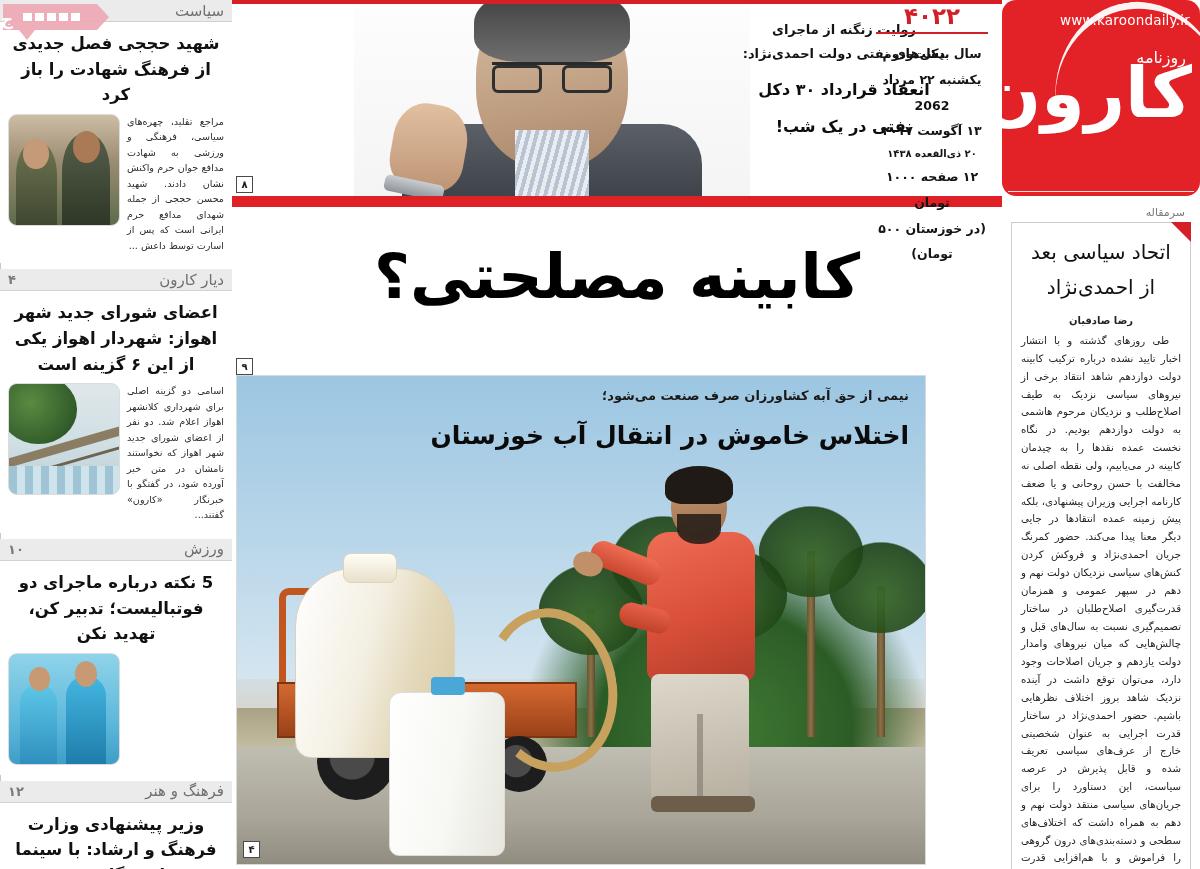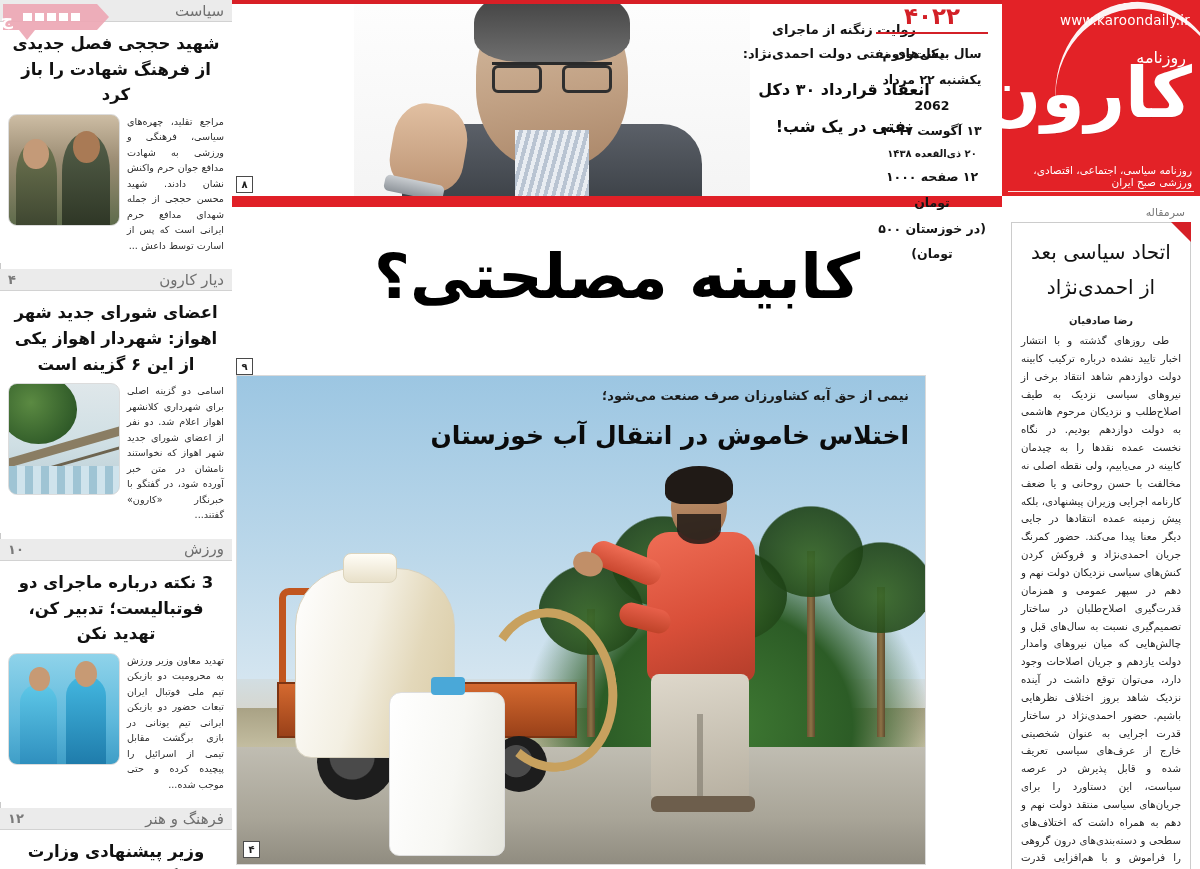--- a/index.html
+++ b/index.html
@@ -375,20 +375,21 @@
   #right-col {
     position: absolute; left: 1002px; top: 0;
     width: 198px; height: 869px;
     background: #fff;
   }
   #masthead {
     position: relative;
     width: 198px; height: 196px;
     background: #e32227;
     overflow: hidden;
+    border-radius: 14px;
   }
   #masthead-url {
     position: absolute; right: 10px; top: 12px;
     color: #ffffff; font-size: 13.5px; letter-spacing: .2px;
     direction: ltr; font-family: "DejaVu Sans", sans-serif;
   }
   #masthead-rooznameh {
     position: absolute; right: 14px; top: 48px;
     color: #ffffff; font-size: 16px; direction: rtl;
     font-family: "DejaVu Sans", sans-serif;
@@ -492,29 +493,28 @@
         <div class="side-text">اسامی دو گزینه اصلی برای شهرداری کلانشهر اهواز اعلام شد. دو نفر از اعضای شورای جدید شهر اهواز که نخواستند نامشان در متن خبر آورده شود، در گفتگو با خبرنگار «کارون» گفتند...</div>
       </div>
     </div>
     <div class="side-divider"></div>
 
     <div class="side-block">
       <div class="side-bar-head">
         <span class="side-sec-name">ورزش</span>
         <span class="side-pagenum">۱۰</span>
       </div>
-      <div class="side-title">3 نکته درباره ماجرای دو فوتبالیست؛ تدبیر کن، تهدید نکن</div>
+      <div class="side-title">5 نکته درباره ماجرای دو فوتبالیست؛ تدبیر کن، تهدید نکن</div>
       <div class="side-body">
         <div class="side-thumb th-runners">
           <span class="r1"></span>
           <span class="r2"></span>
           <span class="h1"></span>
           <span class="h2"></span>
         </div>
-        <div class="side-text">تهدید معاون وزیر ورزش به محرومیت دو بازیکن تیم ملی فوتبال ایران تبعات حضور دو بازیکن ایرانی تیم یونانی در بازی برگشت مقابل تیمی از اسرائیل را پیچیده کرده و حتی موجب شده...</div>
       </div>
     </div>
     <div class="side-divider"></div>
 
     <div class="side-block">
       <div class="side-bar-head">
         <span class="side-sec-name">فرهنگ و هنر</span>
         <span class="side-pagenum">۱۲</span>
       </div>
       <div class="side-title">وزیر پیشنهادی وزارت فرهنگ و ارشاد: با سینما و تئاتر بیگانه نیستم</div>
@@ -607,21 +607,20 @@
     </div>
   </div>
 
   <div id="right-col">
 
     <div id="masthead">
       <span id="masthead-swoosh"></span>
       <div id="masthead-url">www.karoondaily.ir</div>
       <div id="masthead-rooznameh">روزنامه</div>
       <div id="masthead-name">کارون</div>
-      <div id="masthead-tagline">روزنامه سیاسی، اجتماعی، اقتصادی، ورزشی صبح ایران</div>
       <span id="masthead-rule"></span>
     </div>
 
     <div id="editorial">
       <div id="edit-label">سرمقاله</div>
       <div id="edit-card">
         <span id="edit-corner"></span>
         <div id="edit-title">اتحاد سیاسی بعد از احمدی‌نژاد</div>
         <div id="edit-author">رضا صادقیان</div>
         <div id="edit-body">طی روزهای گذشته و با انتشار اخبار تایید نشده درباره ترکیب کابینه دولت دوازدهم شاهد انتقاد برخی از نیروهای سیاسی نزدیک به طیف اصلاح‌طلب و نزدیکان مرحوم هاشمی به دولت دوازدهم بودیم. در نگاه نخست عمده نقدها را به چیدمان کابینه در می‌یابیم، ولی نقطه اصلی نه مخالفت با حسن روحانی و یا ضعف کارنامه اجرایی وزیران پیشنهادی، بلکه پیش زمینه عمده انتقادها در جایی دیگر معنا پیدا می‌کند. حضور کمرنگ جریان احمدی‌نژاد و فروکش کردن کنش‌های سیاسی نزدیکان دولت نهم و دهم در سپهر عمومی و همزمان قدرت‌گیری اصلاح‌طلبان در ساختار تصمیم‌گیری نسبت به سال‌های قبل و چالش‌هایی که میان نیروهای وامدار دولت یازدهم و جریان اصلاحات وجود دارد، می‌توان توقع داشت در آینده نزدیک شاهد بروز اختلاف نظرهایی باشیم. حضور احمدی‌نژاد در ساختار قدرت اجرایی به عنوان شخصیتی خارج از عرف‌های سیاسی تعریف شده و قابل پذیرش در عرصه سیاست، این دستاورد را برای جریان‌های سیاسی منتقد دولت نهم و دهم به همراه داشت که اختلاف‌های سطحی و دسته‌بندی‌های درون گروهی را فراموش و با هم‌افزایی قدرت تشکیلاتی به نقد دولت هست کنند. نزدیک شدن جریان اصلاح‌طلب به هاشمی رفسنجانی در دور دوم انتخابات ریاست جمهوری سال ۸۴، همراهی با حسن روحانی به عنوان یکی از منتقدان اصلی سیاست خارجی دولت نهم و دهم، بالا گرفتن اختلاف اصولگرایان بعد از سال ۹۰ و خانه‌نشینی احمدی‌نژاد سبب شد طیف سیاسی با خواستگاه متفاوت و کارنامه فکری و اجرایی ناهمگون، حزب اعتدال و توسعه، نزدیکان هاشمی رفسنجانی و اصلاح‌طلبان در تفاهم‌نامه‌ای نانوشته به...</div>

